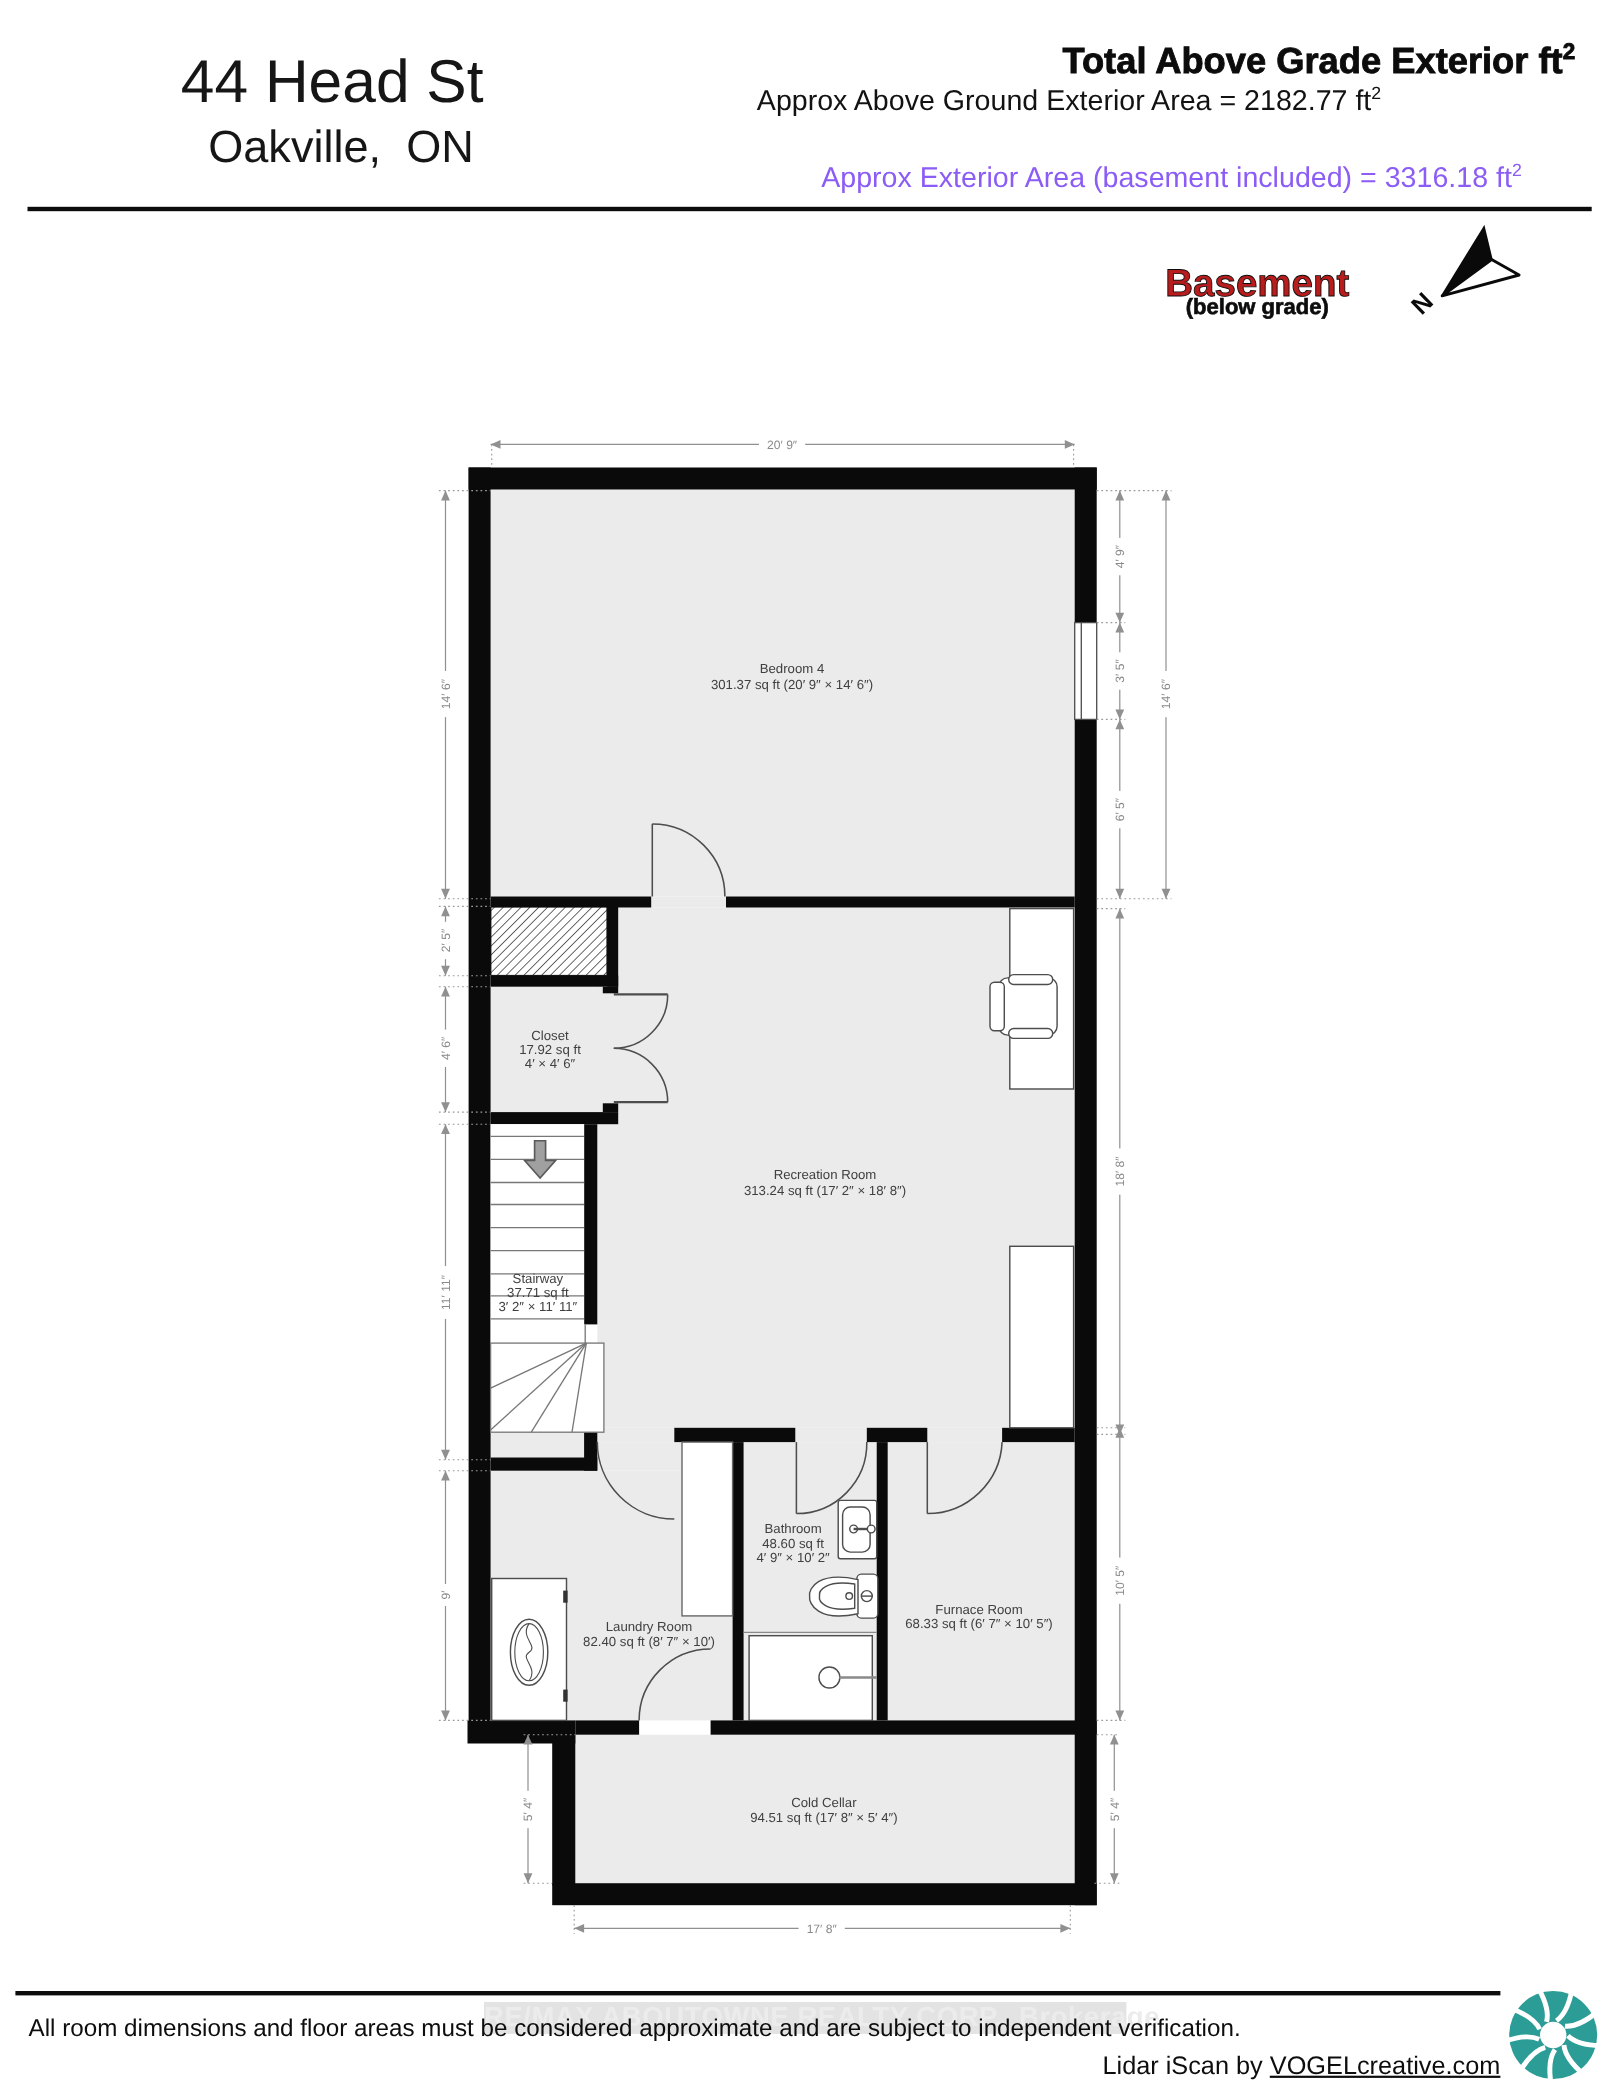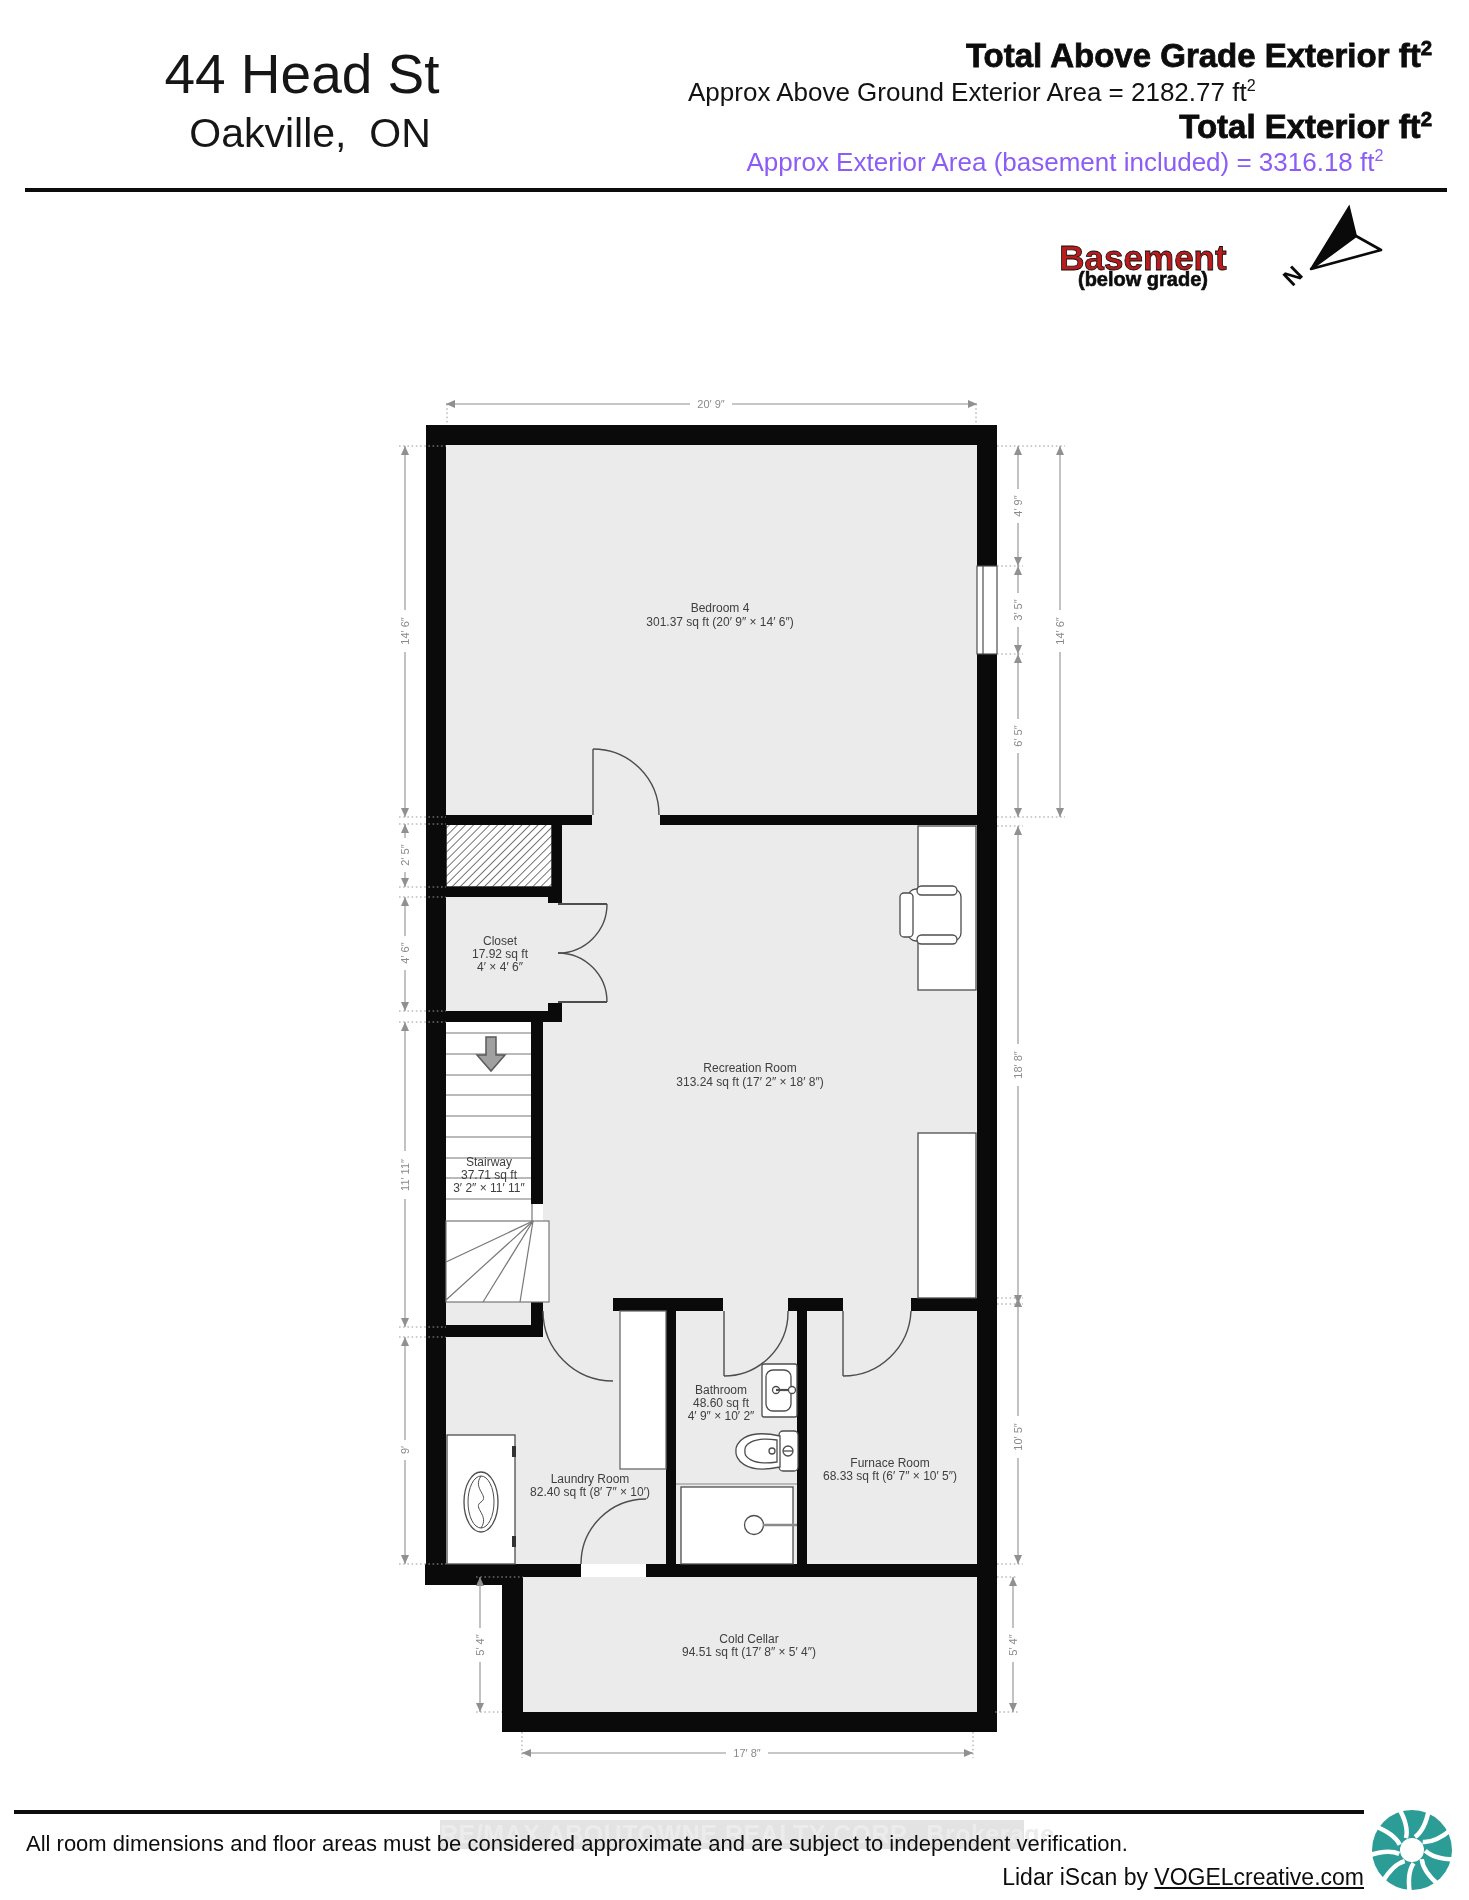--- a/index.html
+++ b/index.html
@@ -13,21 +13,20 @@
 <div id="page">
 
 <div class="abs" style="left:92px;top:42px;width:420px;text-align:center;font-size:55px;color:#161616;letter-spacing:0px;">44 Head St</div>
 
 <div class="abs" style="left:100px;top:110px;width:420px;text-align:center;font-size:41px;color:#161616;">Oakville,&nbsp; ON</div>
 
 <div class="abs" style="left:700px;top:36px;width:732px;text-align:right;font-size:33px;font-weight:bold;color:#0c0c0c;-webkit-text-stroke:0.8px #0c0c0c;">Total Above Grade Exterior ft<sup>2</sup></div>
 
 <div class="abs" style="left:688px;top:76px;width:730px;font-size:26px;color:#121212;">Approx Above Ground Exterior Area = 2182.77 ft<sup>2</sup></div>
 
-<div class="abs" style="left:700px;top:107px;width:732px;text-align:right;font-size:33px;font-weight:bold;color:#0c0c0c;-webkit-text-stroke:0.8px #0c0c0c;">Total Exterior ft<sup>2</sup></div>
 
 <div class="abs" style="left:700px;top:146px;width:730px;text-align:center;font-size:26px;color:#8b5cf6;">Approx Exterior Area (basement included) = 3316.18 ft<sup>2</sup></div>
 
 <div class="abs" style="left:25px;top:188px;width:1422px;height:4px;background:#0c0c0c;"></div>
 
 <div class="abs" style="left:943px;top:238px;width:400px;text-align:center;font-size:35px;font-weight:bold;color:#b91c1c;-webkit-text-stroke:0.8px #0c0c0c;">Basement</div>
 
 <div class="abs" style="left:943px;top:268px;width:400px;text-align:center;font-size:20px;font-weight:bold;color:#0c0c0c;-webkit-text-stroke:0.6px #0c0c0c;">(below grade)</div>
 
 

